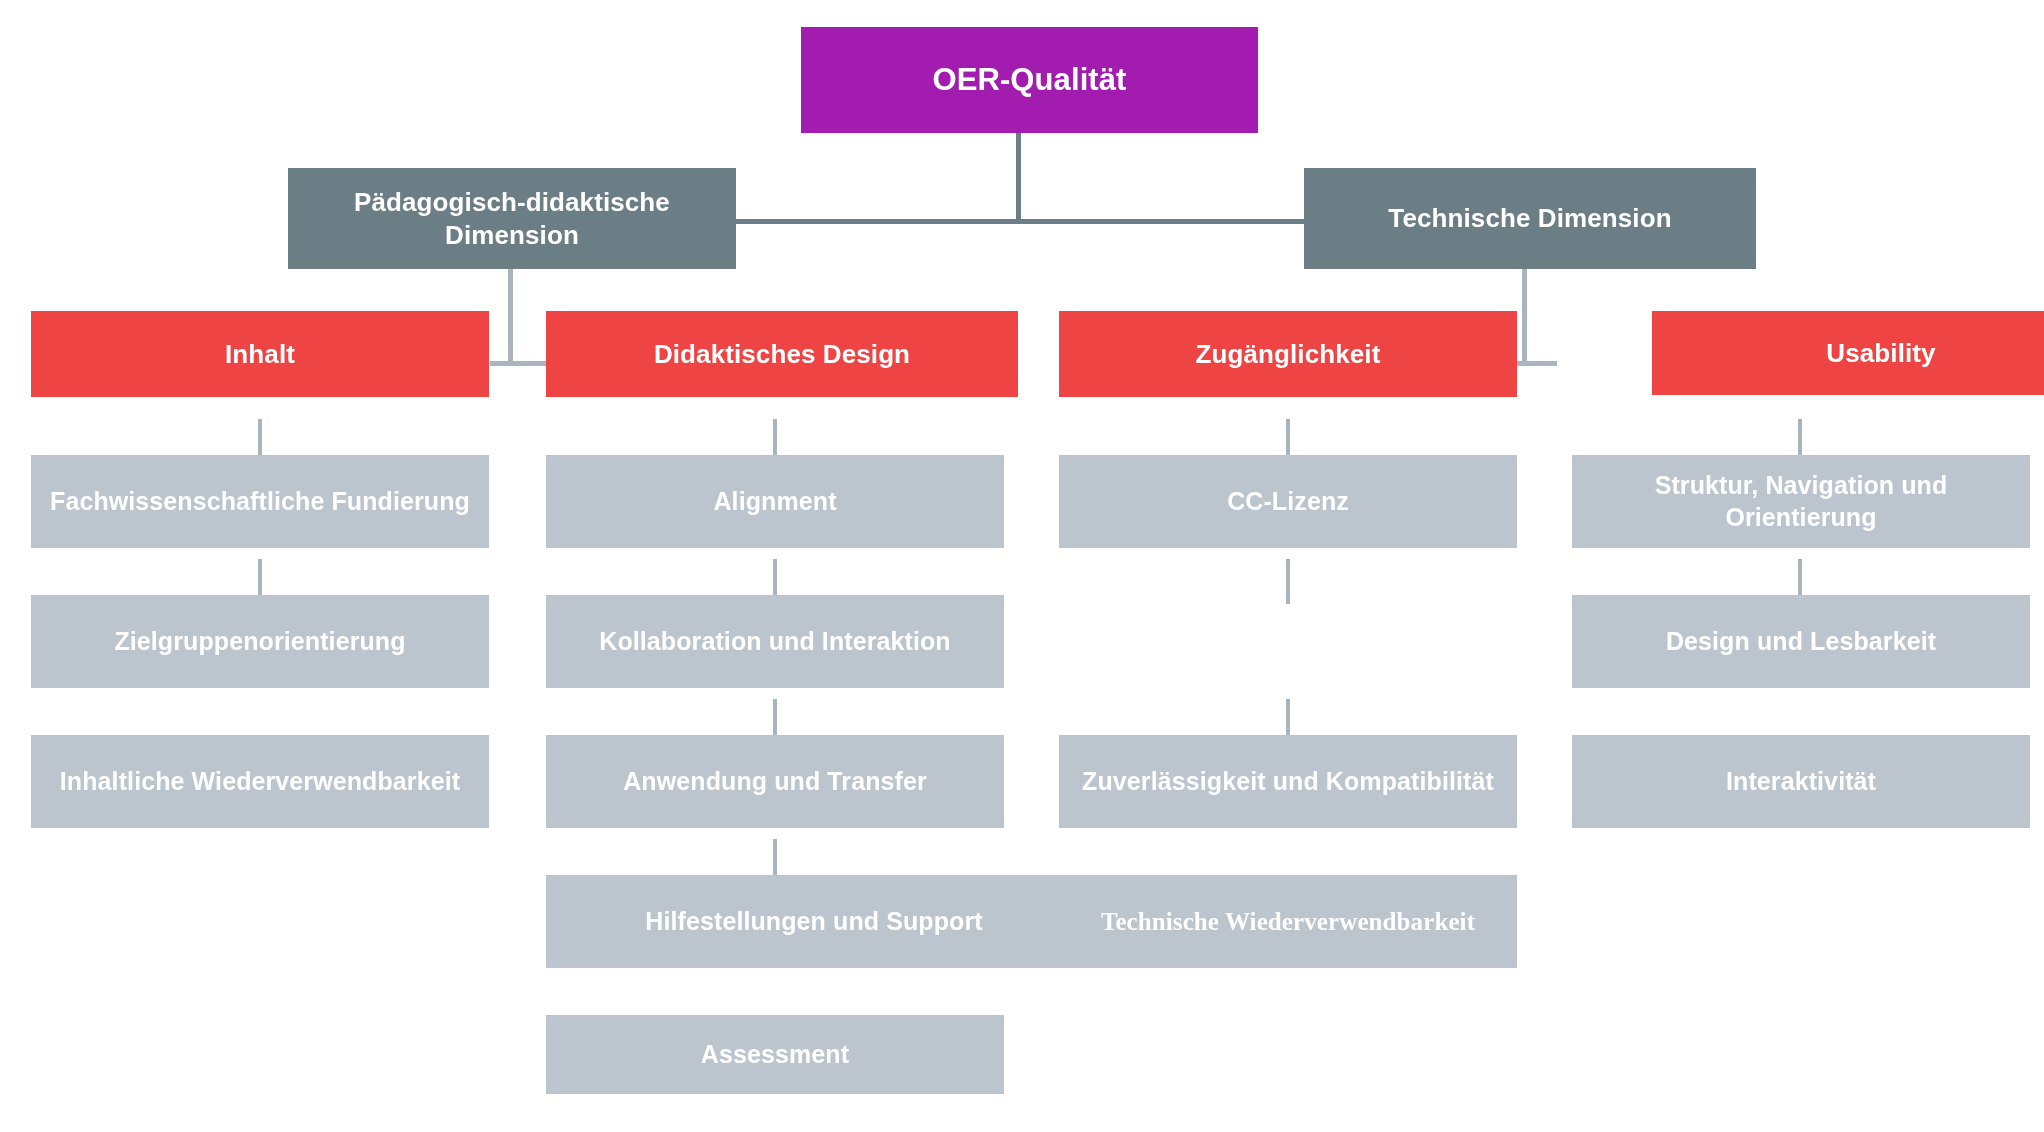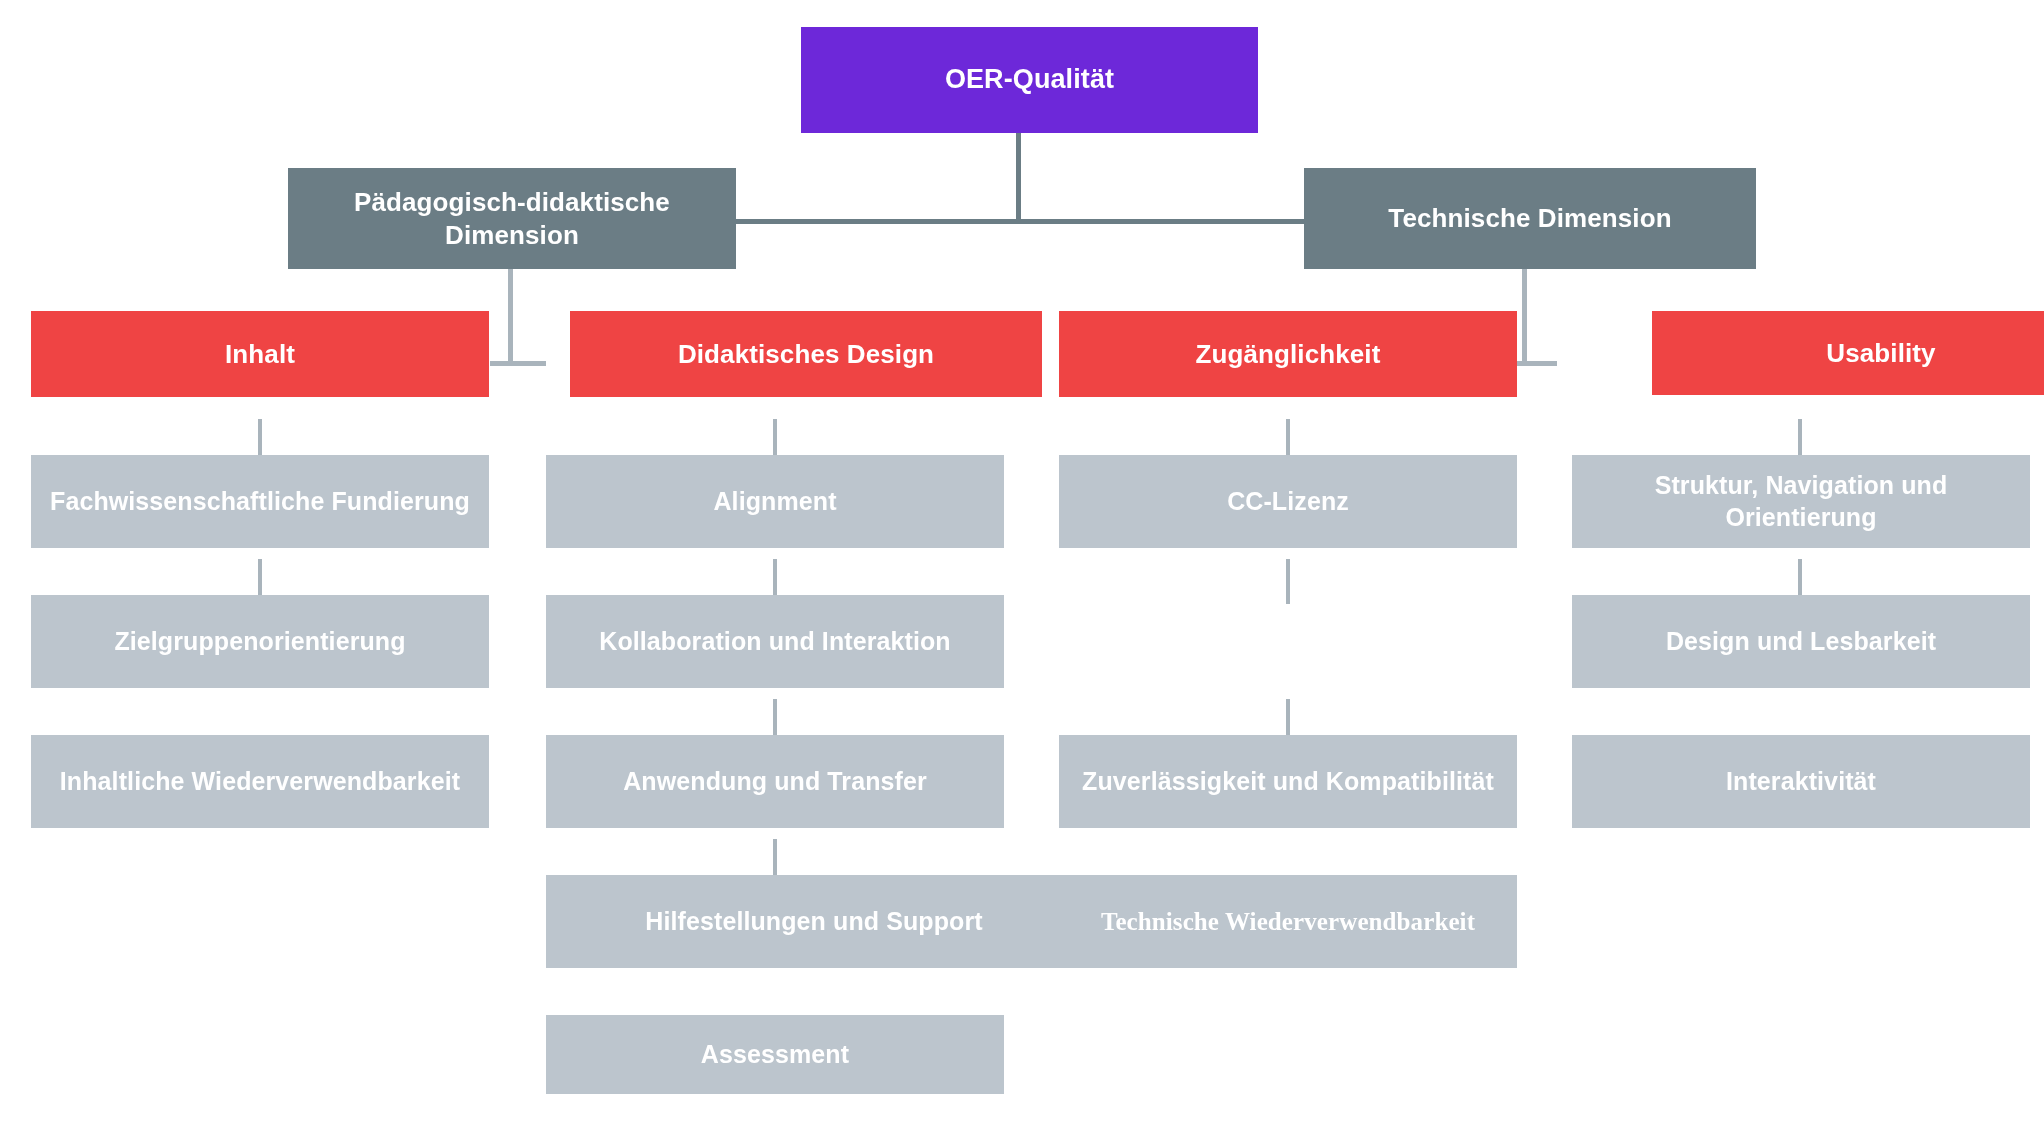--- a/index.html
+++ b/index.html
@@ -29,21 +29,21 @@
     justify-content: center;
     text-align: center;
     color: #ffffff;
     font-weight: bold;
     line-height: 1.25;
     padding: 4px 10px;
     z-index: 3;
     letter-spacing: 0.1px;
   }
 
-  .lvl1 { background: #6d28d9; font-size: 27px; }
+  .lvl1 { background: #a21caf; font-size: 31px; }
   .lvl2 { background: #6b7d85; font-size: 26px; }
   .lvl3 { background: #ef4444; font-size: 26px; }
   .lvl4 { background: #bcc5cd; font-size: 25px; }
 
   
   .conn {
     position: absolute;
     background: #a9b4bc;
     z-index: 1;
   }
@@ -90,21 +90,21 @@
   <div class="conn" style="left:1798px; top:559px; width:4px; height:45px;"></div>
 
   <div class="node lvl1" style="left:801px; top:27px; width:457px; height:106px;">OER-Qualität</div>
 
   <div class="node lvl2" style="left:288px; top:168px; width:448px; height:101px;">Pädagogisch-didaktische Dimension</div>
 
   <div class="node lvl2" style="left:1304px; top:168px; width:452px; height:101px;">Technische Dimension</div>
 
   <div class="node lvl3" style="left:31px; top:311px; width:458px; height:86px;">Inhalt</div>
 
-  <div class="node lvl3" style="left:570px; top:311px; width:472px; height:86px;">Didaktisches Design</div>
+  <div class="node lvl3" style="left:546px; top:311px; width:472px; height:86px;">Didaktisches Design</div>
 
   <div class="node lvl3" style="left:1059px; top:311px; width:458px; height:86px;">Zugänglichkeit</div>
 
   <div class="node lvl3" style="left:1652px; top:311px; width:458px; height:84px;">Usability</div>
 
   <div class="node lvl4" style="left:31px; top:455px; width:458px; height:93px;">Fachwissenschaftliche Fundierung</div>
   <div class="node lvl4" style="left:31px; top:595px; width:458px; height:93px;">Zielgruppenorientierung</div>
   <div class="node lvl4" style="left:31px; top:735px; width:458px; height:93px;">Inhaltliche Wiederverwendbarkeit</div>
 
   <div class="node lvl4" style="left:546px; top:455px; width:458px; height:93px;">Alignment</div>

